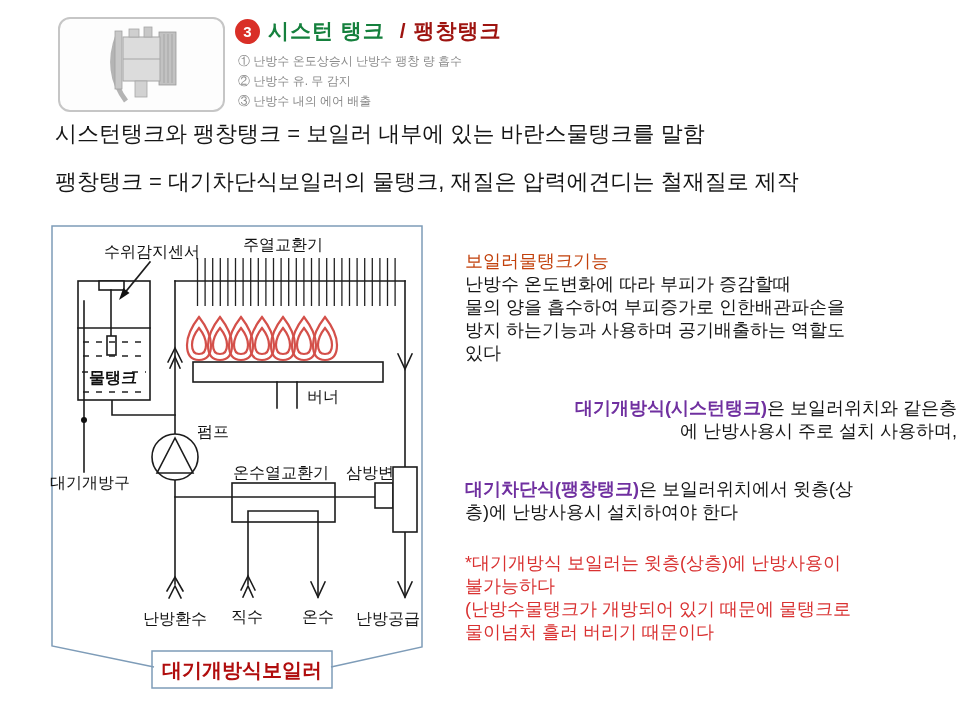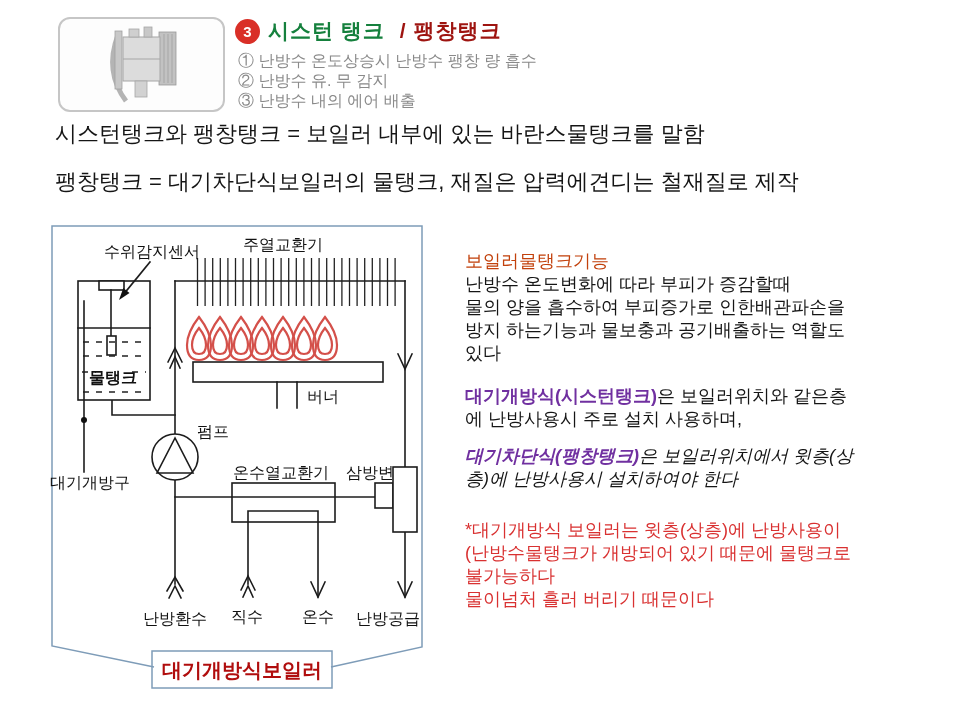--- a/index.html
+++ b/index.html
@@ -7,21 +7,21 @@
          font-family:"Liberation Sans",sans-serif;}
 
   
   .photo-box{position:absolute;left:58px;top:17px;width:163px;height:91px;
              border:2px solid #c6c6c6;border-radius:12px;background:#fdfdfd;}
   .title-row{position:absolute;left:235px;top:17px;display:flex;align-items:center;}
   .badge{display:inline-block;width:25px;height:25px;border-radius:50%;background:#d92f27;
          color:#fff;font-size:15px;font-weight:bold;line-height:25px;text-align:center;margin-right:8px;}
   .title-main{font-size:21px;font-weight:bold;color:#15803d;letter-spacing:1px;}
   .title-sub{font-size:21px;font-weight:bold;color:#9e1410;margin-left:15px;letter-spacing:1px;}
-  .bullets{position:absolute;left:238px;top:51px;font-size:16px;line-height:20px;color:#8a8a8a;}
+  .bullets{position:absolute;left:238px;top:51px;font-size:12px;line-height:20px;color:#8a8a8a;}
   .bullets div{white-space:nowrap;}
 
   
   .intro{position:absolute;left:55px;top:122px;font-size:22px;line-height:23px;color:#151515;}
   .intro div{white-space:nowrap;}
   .intro .gap{height:25px;}
 
   
   .diagram{position:absolute;left:44px;top:218px;width:392px;height:482px;}
   .k{stroke:#1c1c1c;stroke-width:1.6;fill:none;stroke-linecap:square;}
@@ -33,22 +33,22 @@
   .lbl-b{font-size:16px;font-weight:bold;fill:#111;font-family:"Liberation Sans",sans-serif;}
   .cap-txt{font-size:20px;font-weight:bold;fill:#b00d0d;font-family:"Liberation Sans",sans-serif;}
   .flame-g path{stroke:#d4504a;stroke-width:2.2;fill:none;}
 
   
   .rcol{position:absolute;left:465px;top:250px;width:492px;font-size:18px;line-height:23px;color:#151515;}
   .rcol .line{white-space:nowrap;}
   .navy{color:#c2410c;}
   .purple{color:#7030a0;font-weight:bold;}
   .warn{color:#d93131;}
-  .block-open{margin-top:20px;}
-  .block-closed{margin-top:14px;font-style:italic;}
+  .block-open{margin-top:32px;text-align:right;}
+  .block-closed{margin-top:35px;}
   .block-warning{margin-top:28px;}
 </style>
 </head>
 <body>
 
 <div class="slide">
 
   <div class="photo-box">
     <svg width="159" height="87" viewBox="0 0 159 87">
       <path d="M58,16 C49,40 51,62 66,82" stroke="#b4b4b4" stroke-width="5" fill="none"></path>
@@ -203,39 +203,39 @@
     <text class="lbl" x="318" y="622" text-anchor="middle">온수</text>
     <text class="lbl" x="388" y="624" text-anchor="middle">난방공급</text>
     <text class="cap-txt" x="242" y="677" text-anchor="middle">대기개방식보일러</text>
   </svg>
 
   <div class="rcol">
     <div class="block-function">
       <div class="line navy">보일러물탱크기능</div>
       <div class="line">난방수 온도변화에 따라 부피가 증감할때</div>
       <div class="line">물의 양을 흡수하여 부피증가로 인한배관파손을</div>
-      <div class="line">방지 하는기능과 물보충과 공기배출하는 역할도</div>
+      <div class="line">방지 하는기능과 사용하며 공기배출하는 역할도</div>
       <div class="line">있다</div>
     </div>
 
     <div class="block-open">
       <div class="line">
         <span class="purple">대기개방식(시스턴탱크)</span><span>은 보일러위치와 같은층</span>
       </div>
       <div class="line">에 난방사용시 주로 설치 사용하며,</div>
     </div>
 
     <div class="block-closed">
       <div class="line">
         <span class="purple">대기차단식(팽창탱크)</span><span>은 보일러위치에서 윗층(상</span>
       </div>
       <div class="line">층)에 난방사용시 설치하여야 한다</div>
     </div>
 
     <div class="block-warning">
       <div class="line warn">*대기개방식 보일러는 윗층(상층)에 난방사용이</div>
+      <div class="line warn">불가능하다</div>
       <div class="line warn">(난방수물탱크가 개방되어 있기 때문에 물탱크로</div>
-      <div class="line warn">불가능하다</div>
       <div class="line warn">물이넘처 흘러 버리기 때문이다</div>
     </div>
   </div>
 
 </div>
 
 </body></html>

